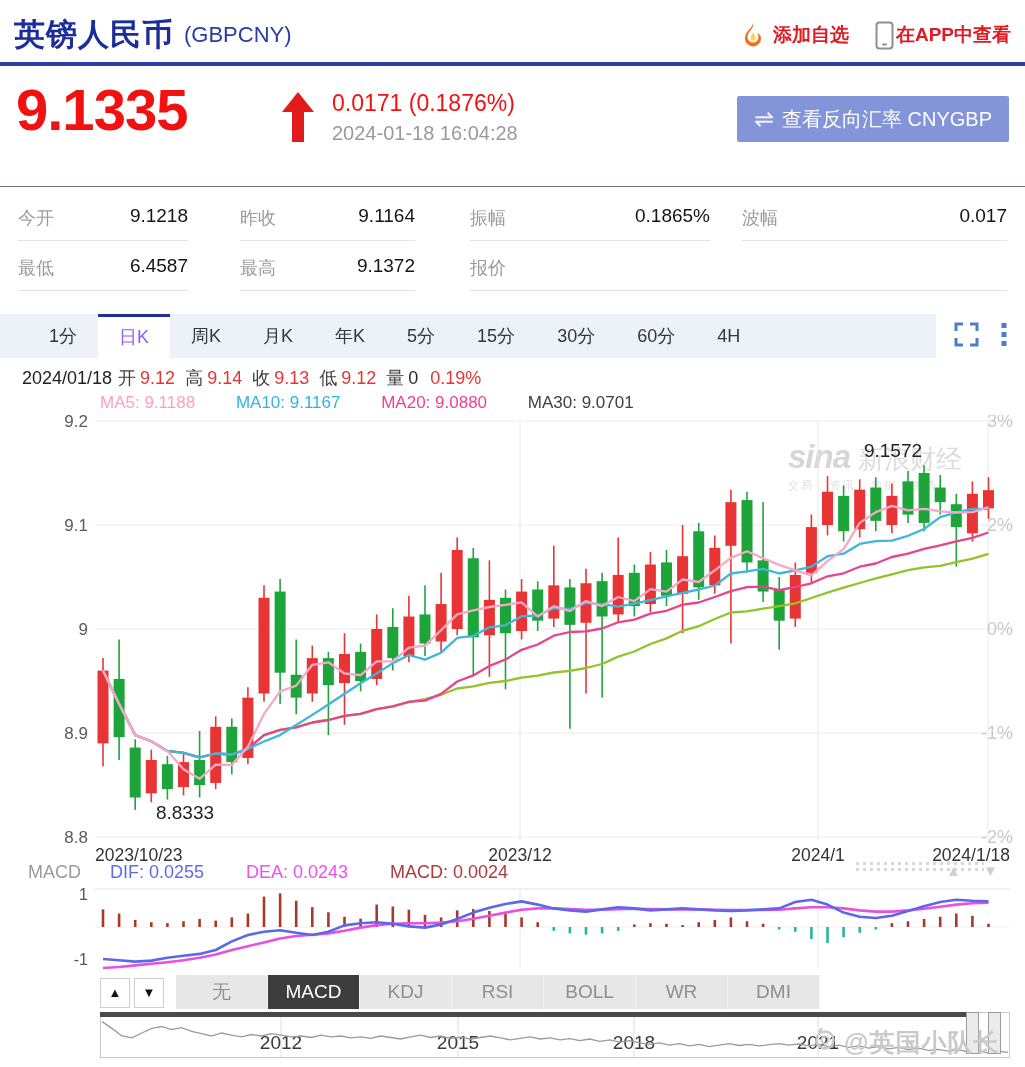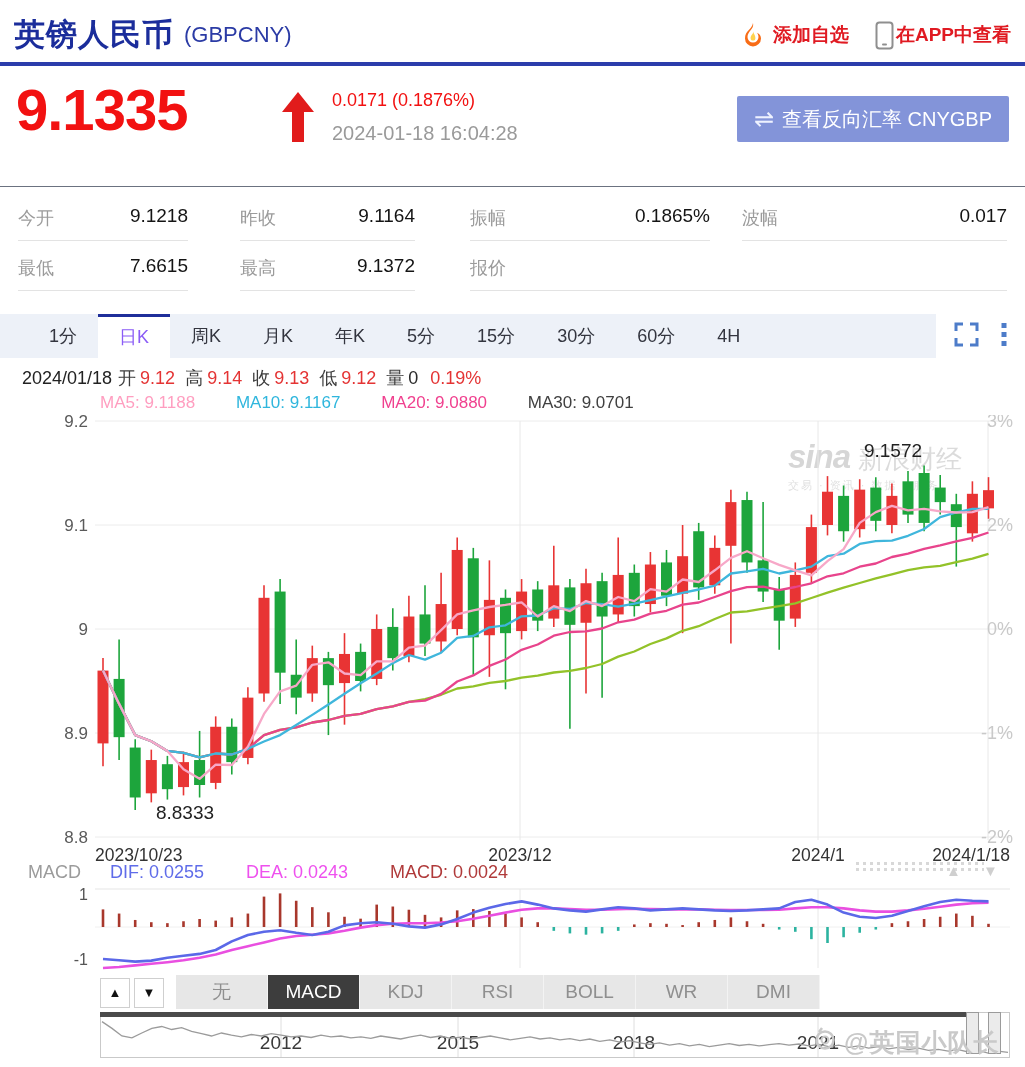--- a/index.html
+++ b/index.html
@@ -10,21 +10,21 @@
   #header{left:0;top:8px;width:1025px;height:54px;display:flex;align-items:center;padding:0 14px;box-sizing:border-box;}
   #page-title{font-size:31px;font-weight:bold;color:#1b2d9b;letter-spacing:1px;}
   #symbol{font-size:22px;color:#2b3ba5;margin-left:10px;}
   #header-spacer{flex:1;}
   .hdr-link{font-size:19px;font-weight:bold;color:#e01a22;margin-left:8px;}
   .hdr-gap{width:26px;}
   #blue-rule{left:0;top:62px;width:1025px;height:4px;background:#2b3dab;}
   
   #price{left:16px;top:76px;font-size:58px;font-weight:bold;color:#f21111;letter-spacing:-1px;}
   #arrow-up{left:282px;top:92px;}
-  #change{left:332px;top:90px;font-size:18px;color:#f21111;}
+  #change{left:332px;top:90px;font-size:23px;color:#f21111;}
   #timestamp{left:332px;top:122px;font-size:20px;color:#9a9a9a;}
   #reverse-btn{right:16px;top:96px;width:272px;height:46px;background:#8394d9;color:#fff;font-size:20px;display:flex;align-items:center;justify-content:center;border-radius:2px;cursor:pointer;}
   #reverse-btn .swap{font-size:24px;margin-right:8px;color:#eef2ff;}
   #divider1{left:0;top:186px;width:1025px;height:1px;background:#6b7280;}
   
   .stat-cell{position:absolute;height:44px;border-bottom:1px solid #e3e3e3;}
   .stat-label{position:absolute;left:0;top:10px;font-size:18px;color:#9b9b9b;}
   .stat-value{position:absolute;right:0;top:9px;font-size:19px;color:#141414;}
   
   #period-bar{left:0;top:314px;width:936px;height:44px;background:#edf1f8;display:flex;align-items:stretch;padding-left:28px;box-sizing:border-box;}
@@ -122,21 +122,21 @@
     <div class="stat-cell abs" style="left: 470px; top: 196px; width: 240px;">
       <span class="stat-label">振幅</span>
       <span class="stat-value">0.1865%</span>
     </div>
     <div class="stat-cell abs" style="left: 742px; top: 196px; width: 265px;">
       <span class="stat-label">波幅</span>
       <span class="stat-value">0.017</span>
     </div>
     <div class="stat-cell abs" style="left: 18px; top: 246px; width: 170px;">
       <span class="stat-label">最低</span>
-      <span class="stat-value">7.6615</span>
+      <span class="stat-value">6.4587</span>
     </div>
     <div class="stat-cell abs" style="left: 240px; top: 246px; width: 175px;">
       <span class="stat-label">最高</span>
       <span class="stat-value">9.1372</span>
     </div>
     <div class="stat-cell abs" style="left: 470px; top: 246px; width: 537px;">
       <span class="stat-label">报价</span>
     </div>
   </div>
 

